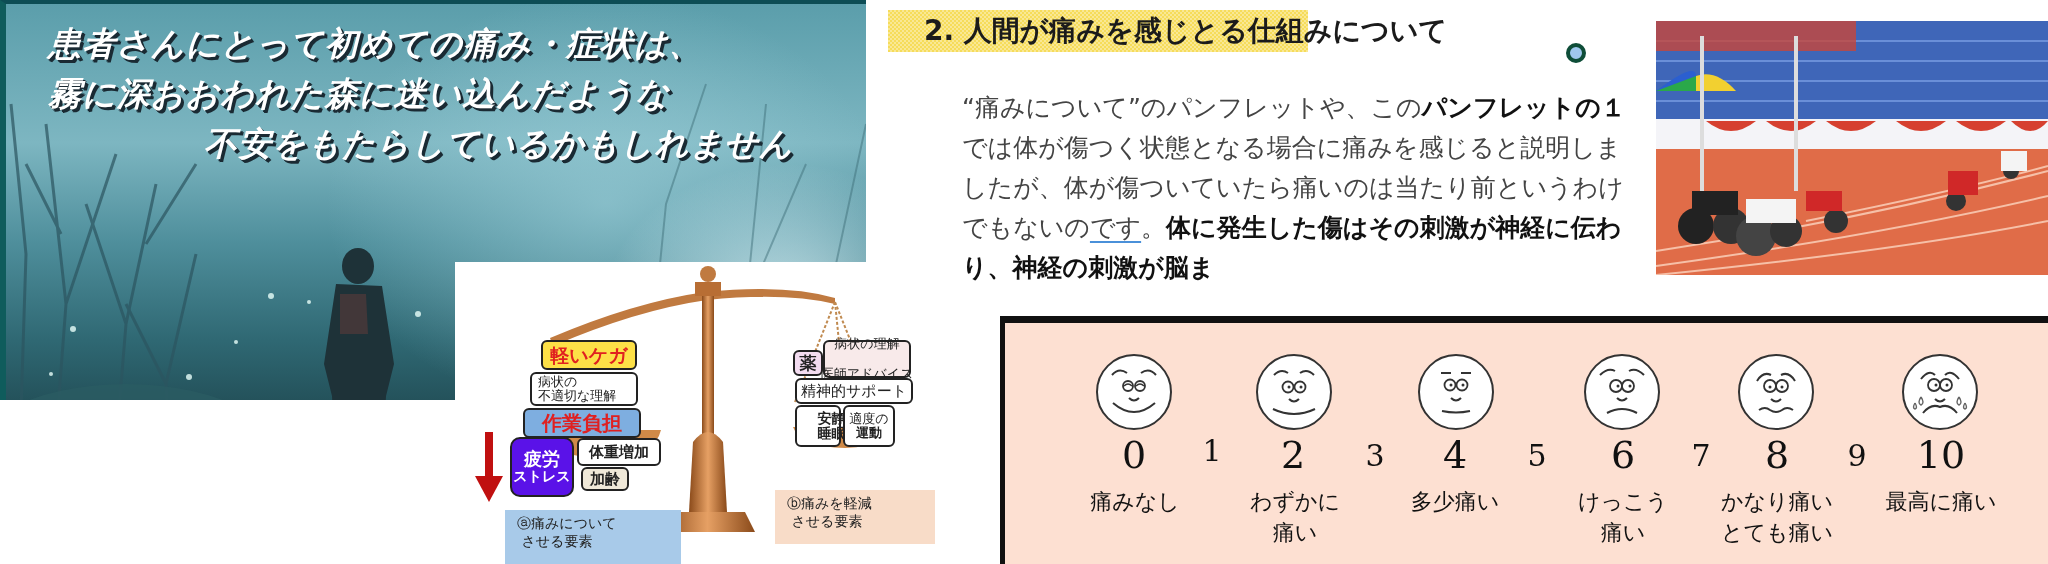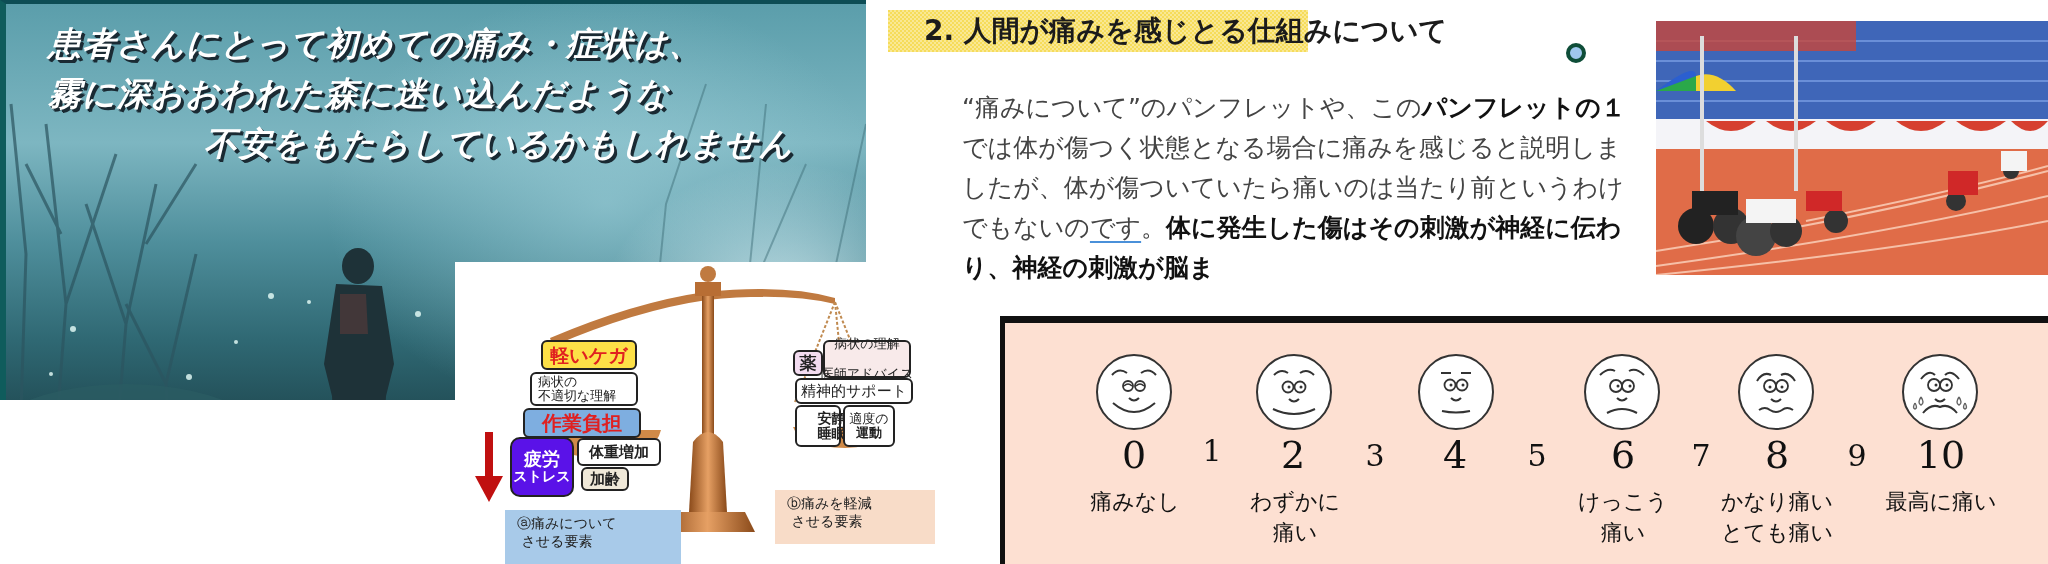--- a/index.html
+++ b/index.html
@@ -340,18 +340,19 @@
   <div class="scale-num minor" style="left:502px;">5</div>
   <div class="scale-num" style="left:588px;">6</div>
   <div class="scale-num minor" style="left:666px;">7</div>
   <div class="scale-num" style="left:742px;">8</div>
   <div class="scale-num minor" style="left:822px;">9</div>
   <div class="scale-num" style="left:906px;">10</div>
 
   <div class="scale-label" style="left:50px;">痛みなし</div>
   <div class="scale-label" style="left:210px;">わずかに
 痛い</div>
+  <div class="scale-label" style="left:370px;">多少痛い</div>
   <div class="scale-label" style="left:538px;">けっこう
 痛い</div>
   <div class="scale-label" style="left:692px;">かなり痛い
 とても痛い</div>
   <div class="scale-label" style="left:856px;">最高に痛い</div>
 </div>
 
 </body></html>

